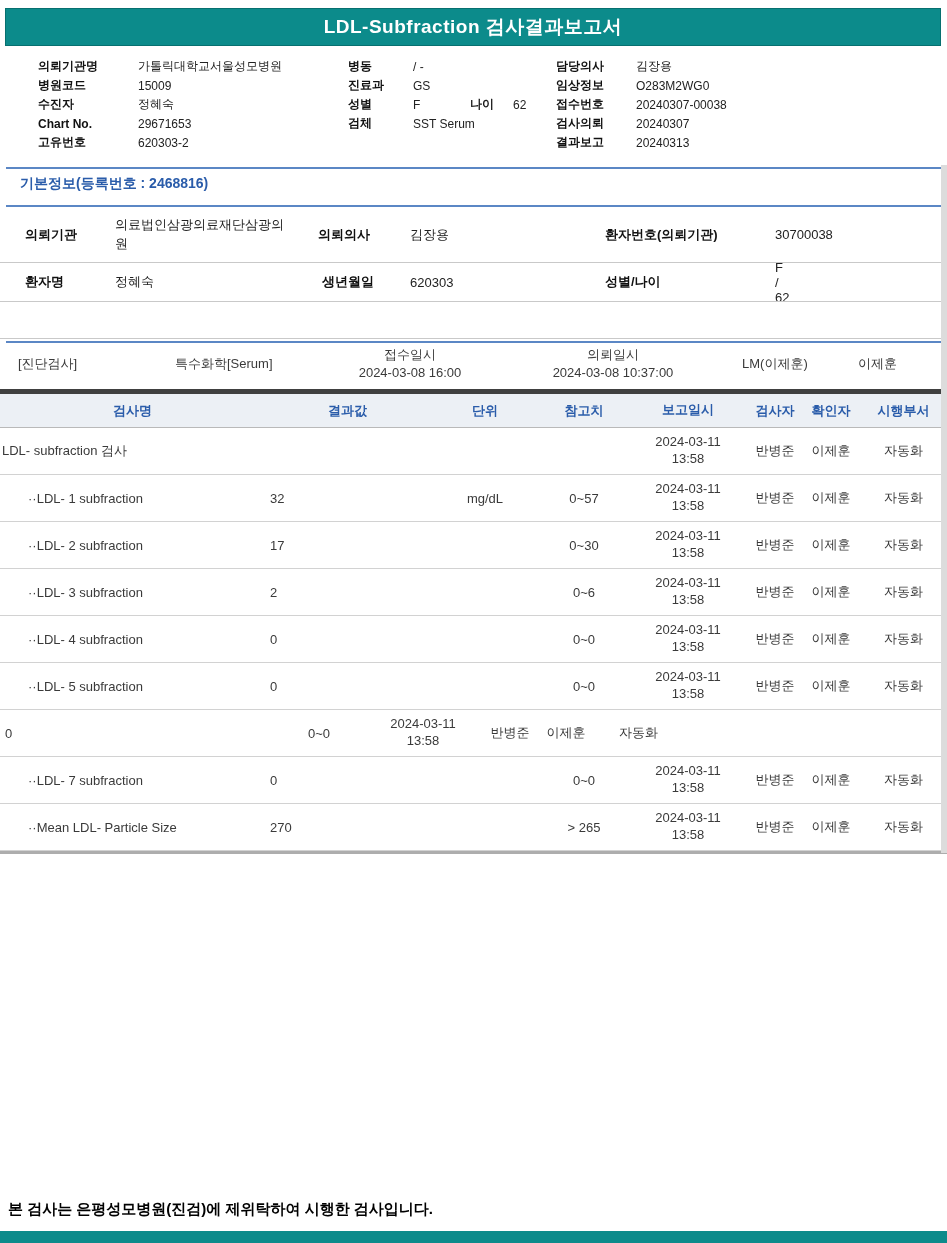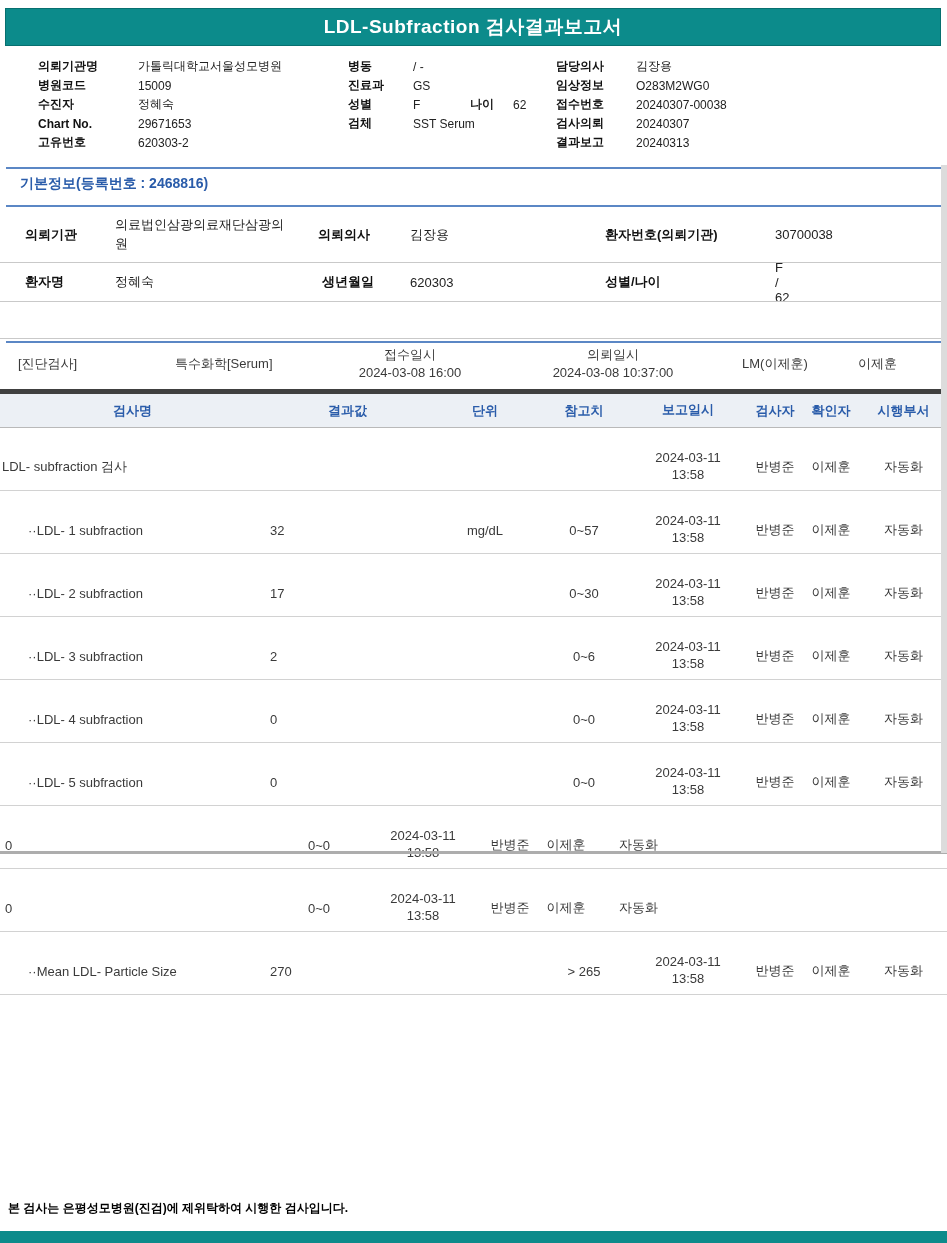--- a/index.html
+++ b/index.html
@@ -49,37 +49,37 @@
   .ex-cell{position:absolute;top:0;height:100%;display:flex;align-items:center;
            font-size:13px;color:#3a3a3a;}
   .ex-2l{flex-direction:column;justify-content:center;text-align:center;line-height:1.35;}
 
   
   .results{position:absolute;left:0;top:389px;width:947px;}
   .tr{display:flex;width:947px;box-sizing:border-box;}
   .thead{height:39px;background:var(--header-bg,#ecf0f5);border-top:5px solid #404040;
          border-bottom:1px solid #b9b9b9;}
   .thead .tc{color:var(--blue-text,#2a5caa);font-weight:bold;font-size:13px;}
-  .row{height:47px;border-bottom:1px solid #d2d2d2;margin-top:16px;}
+  .row{height:47px;border-bottom:1px solid #d2d2d2;}
   .tc{display:flex;align-items:center;justify-content:center;font-size:13px;color:#3a3a3a;
       box-sizing:border-box;overflow:hidden;}
   .c-name{width:265px;justify-content:flex-start;padding-left:2px;}
   .row.indent .c-name{padding-left:28px;}
   .c-result{width:165px;justify-content:flex-start;padding-left:5px;}
   .c-unit{width:110px;}
   .c-ref{width:88px;}
   .c-report{width:120px;flex-direction:column;justify-content:center;line-height:1.3;}
   .c-tester{width:54px;}
   .c-conf{width:58px;}
   .c-dept{width:87px;}
   .thead .c-name,.thead .c-result{justify-content:center;padding-left:0;}
 
   .scrollbar{position:absolute;left:941px;top:165px;width:6px;height:688px;background:#dcdcdc;}
 
-  .footer-note{position:absolute;left:8px;top:1200px;font-size:12px;font-weight:bold;color:#000;}
+  .footer-note{position:absolute;left:8px;top:1200px;font-size:15px;font-weight:bold;color:#000;}
   .bottom-bar{position:absolute;left:0;top:1231px;width:947px;height:12px;
               background:var(--teal,#0c8b8b);}
 </style>
 </head>
 <body>
 
 <div class="page">
 
   <div class="title-bar">
     <span>LDL-Subfraction 검사결과보고서</span>
@@ -296,20 +296,21 @@
       <div class="tc c-report">
         <div>2024-03-11</div>
         <div>13:58</div>
       </div>
       <div class="tc c-tester">반병준</div>
       <div class="tc c-conf">이제훈</div>
       <div class="tc c-dept">자동화</div>
     </div>
 
     <div class="tr row indent">
+      <div class="tc c-name">··LDL- 7 subfraction</div>
       <div class="tc c-result">0</div>
       <div class="tc c-unit"></div>
       <div class="tc c-ref">0~0</div>
       <div class="tc c-report">
         <div>2024-03-11</div>
         <div>13:58</div>
       </div>
       <div class="tc c-tester">반병준</div>
       <div class="tc c-conf">이제훈</div>
       <div class="tc c-dept">자동화</div>

